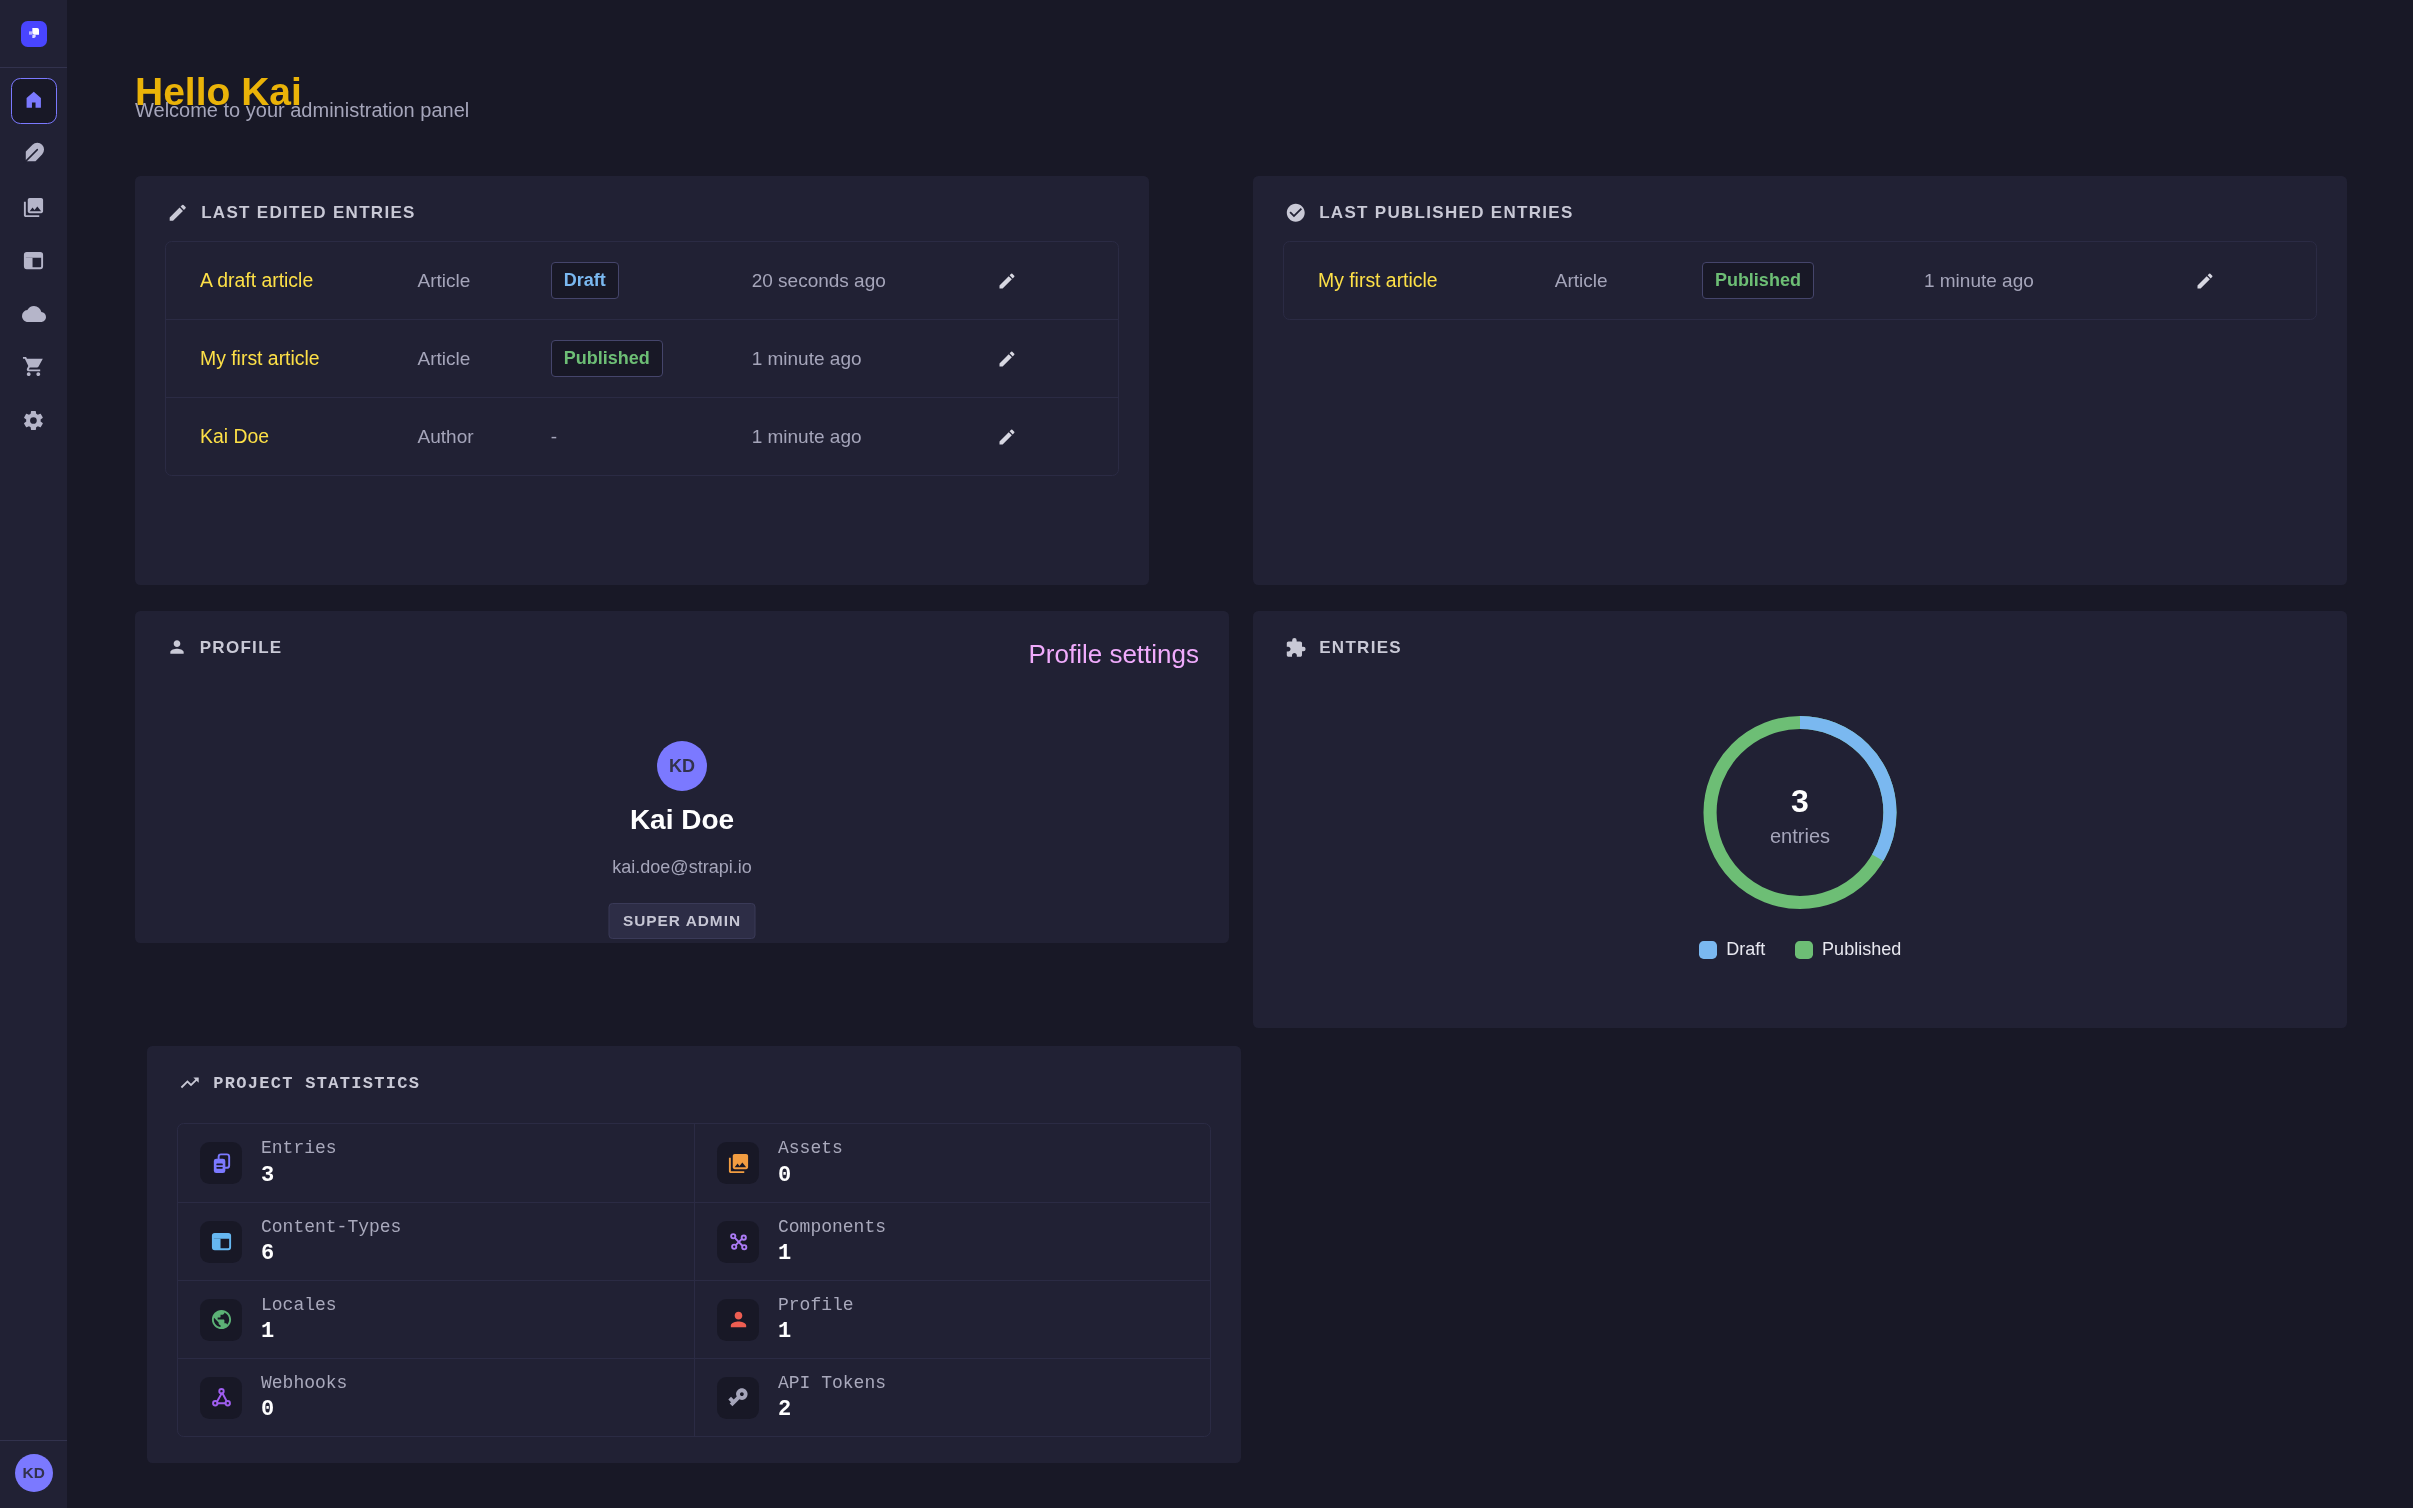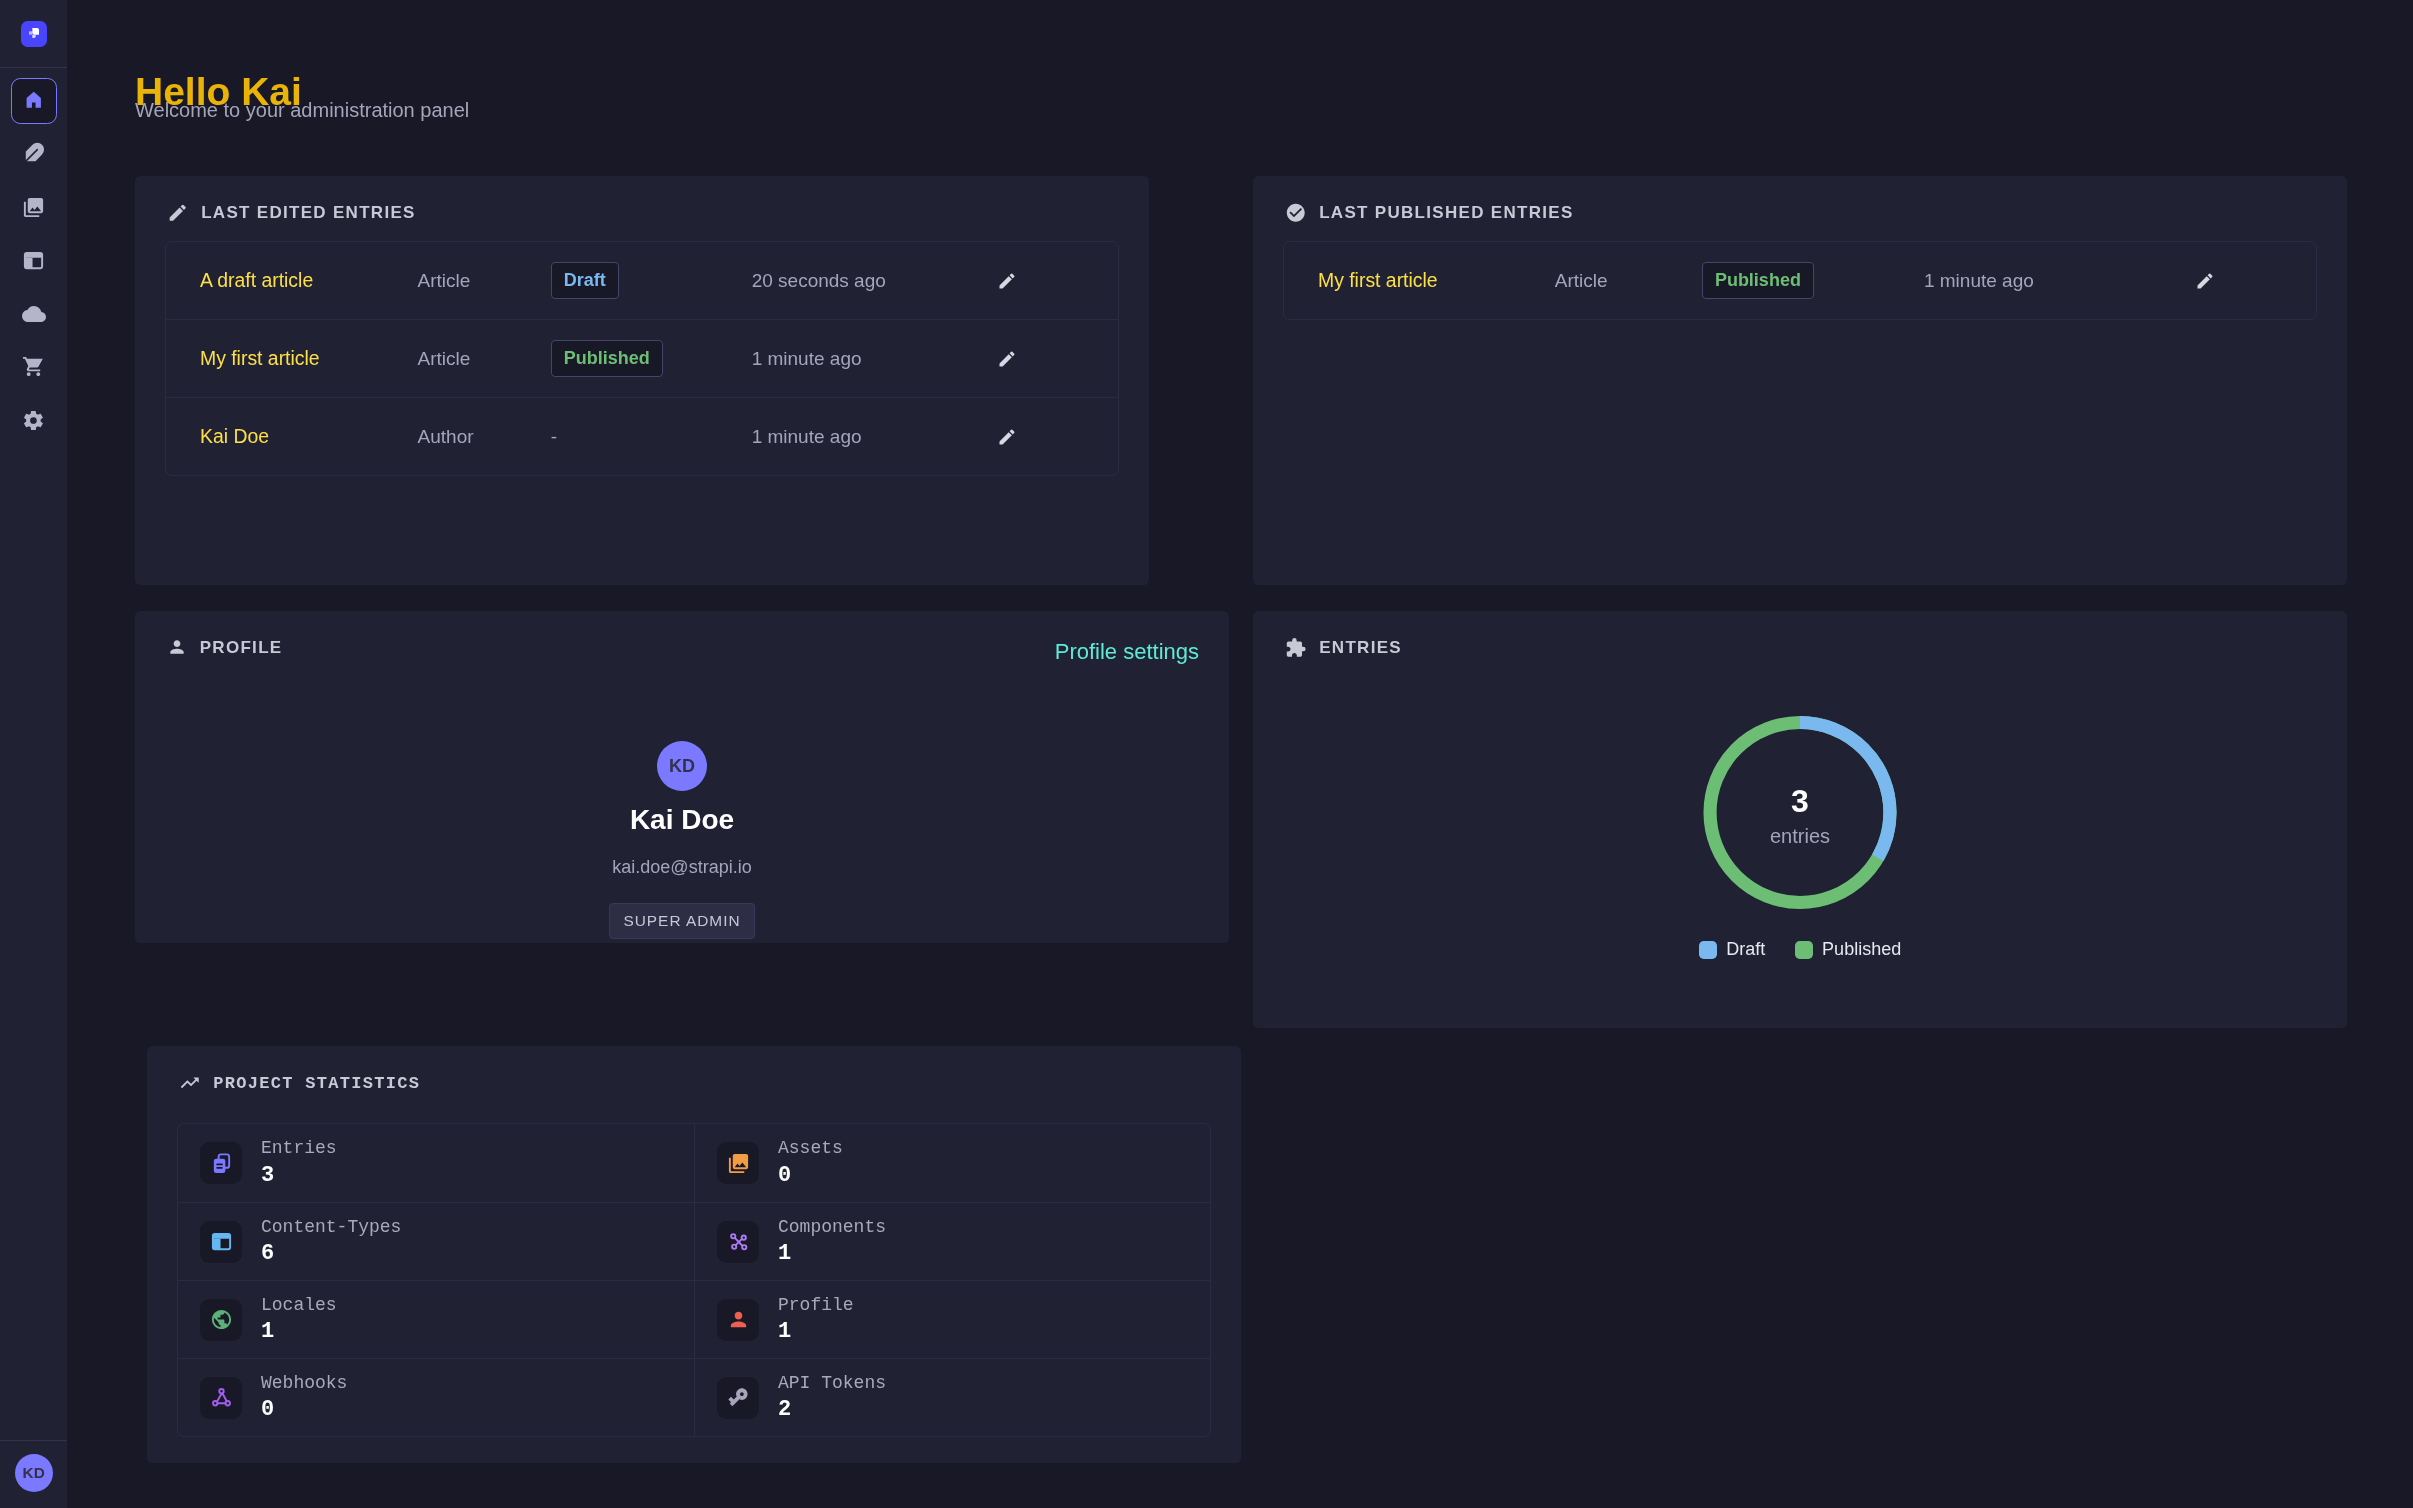--- a/index.html
+++ b/index.html
@@ -43,28 +43,28 @@
   .c-status{width:231px;}
   .c-time{width:282px;font-size:19px;color:#A5A5BA;}
   .c-edit{margin-left:auto;margin-right:101px;display:flex;align-items:center;cursor:pointer;}
   .badge{display:inline-block;padding:6.7px 12px;border-radius:4px;background:#181826;
          border:0.7px solid #45456B;font-size:18px;font-weight:700;}
   .badge.draft{color:#7AB8F0;}
   .badge.published{color:#6DBE75;}
   .dash{font-size:19px;color:#A5A5BA;}
 
   
-  .profile-link{position:absolute;top:28px;right:30px;font-size:22px;color:#5eead4;cursor:pointer;}
+  .profile-link{position:absolute;top:28px;right:30px;font-size:26px;color:#f0abfc;cursor:pointer;}
   .avatar-lg{position:absolute;left:50%;top:130px;transform:translateX(-50%);width:50px;height:50px;
              border-radius:50%;background:#7B79FF;color:#32324D;font-weight:700;font-size:18px;
              display:flex;align-items:center;justify-content:center;}
   .profile-name{position:absolute;top:193px;width:100%;text-align:center;font-size:28px;font-weight:700;color:#FFFFFF;}
   .profile-email{position:absolute;top:246px;width:100%;text-align:center;font-size:18px;color:#A5A5BA;}
   .role-badge{position:absolute;top:292px;left:50%;transform:translateX(-50%);background:#2D2D46;
-              border:0.7px solid #3A3A58;border-radius:4px;padding:8px 13.4px;font-size:15.4px;font-weight:400;
+              border:0.7px solid #3A3A58;border-radius:4px;padding:8px 13.4px;font-size:15.4px;font-weight:700;
               letter-spacing:1px;color:#C6C6D4;white-space:nowrap;}
 
   
   .donut-wrap{position:absolute;left:50%;top:103px;transform:translateX(-50%);width:197px;height:197px;}
   .donut-count{position:absolute;top:69px;width:100%;text-align:center;font-size:32px;font-weight:700;color:#FFFFFF;}
   .donut-sub{position:absolute;top:111px;width:100%;text-align:center;font-size:20px;color:#A5A5BA;}
   .legend{position:absolute;top:328px;width:100%;display:flex;justify-content:center;gap:29.5px;}
   .legend-item{display:flex;align-items:center;gap:9.4px;font-size:18px;color:#E8E8F0;}
   .swatch{width:18px;height:18px;border-radius:4.7px;}
 

